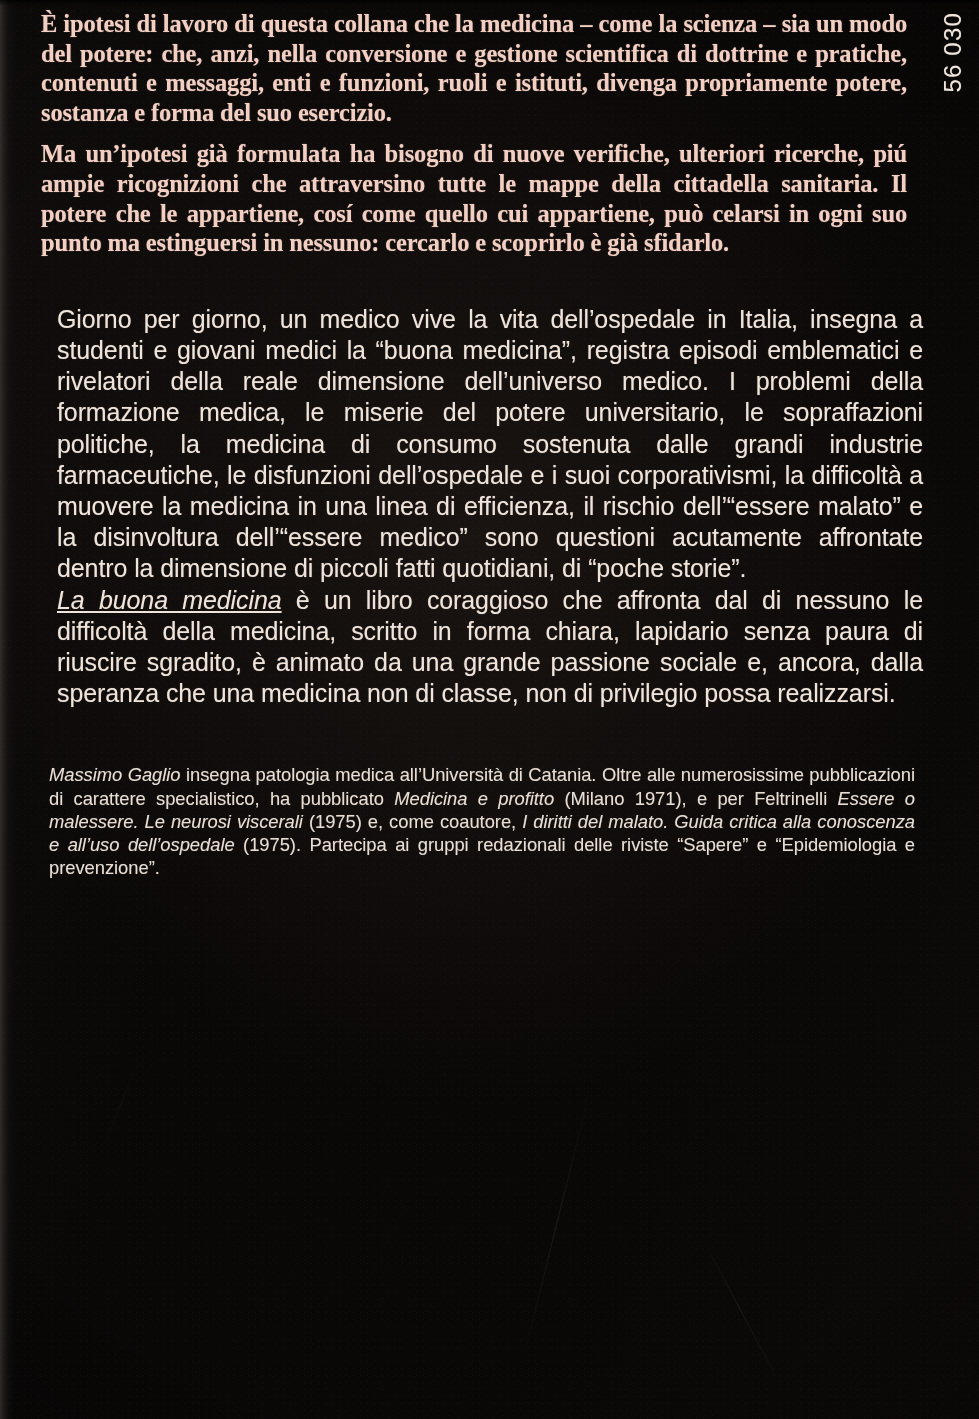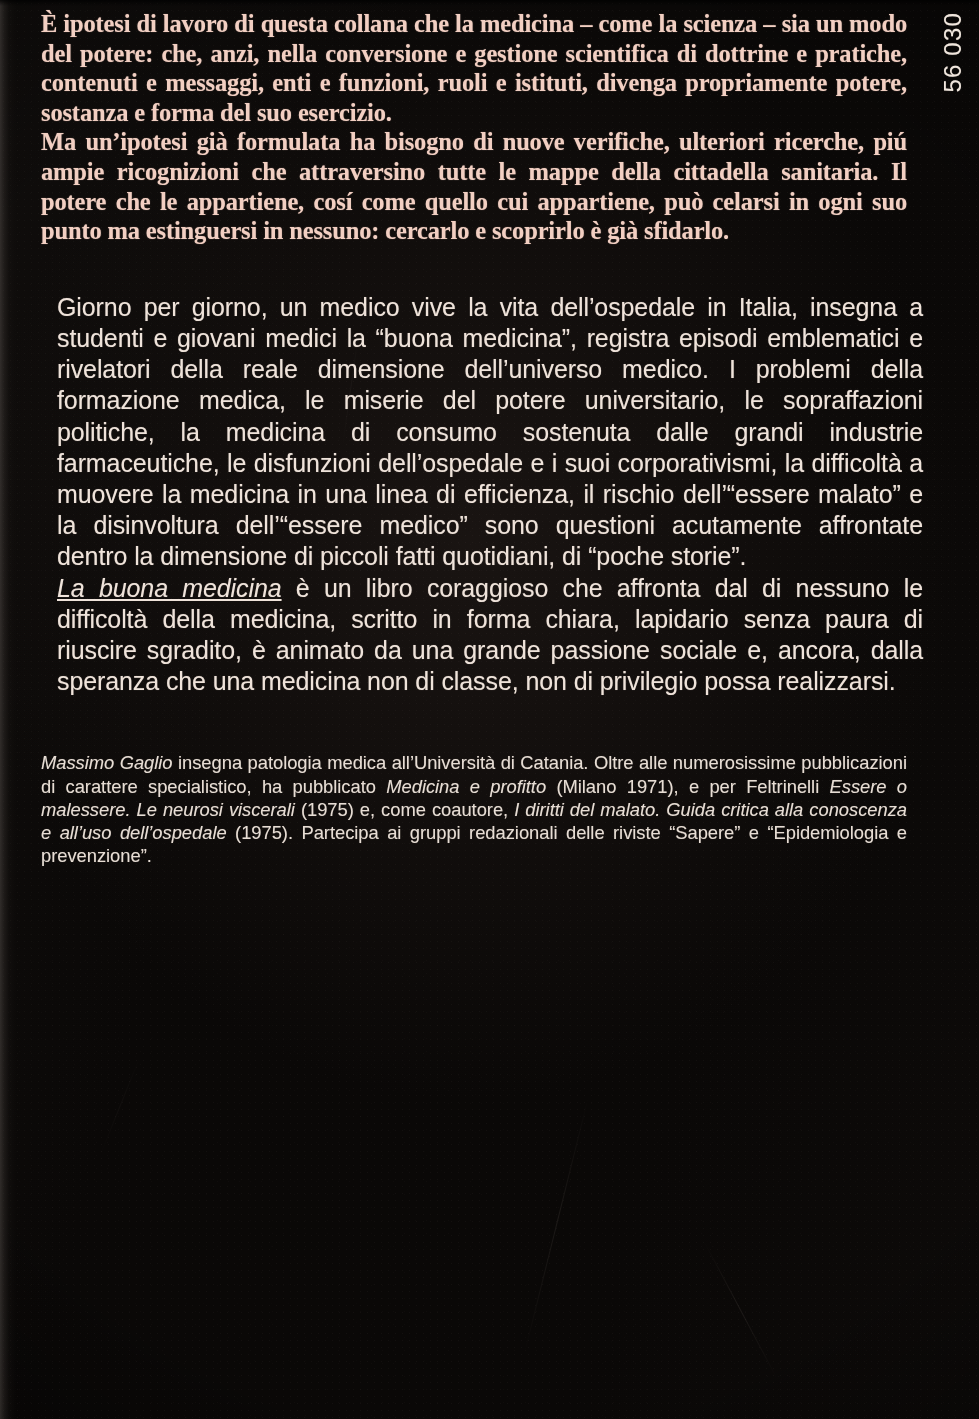--- a/index.html
+++ b/index.html
@@ -93,42 +93,42 @@
     font-size: 24.5px;
     line-height: 29.6px;
     letter-spacing: -0.15px;
     text-align: justify;
     text-align-last: left;
     hyphens: manual;
     text-shadow: 0 0 1.2px rgba(242,207,194,0.45);
     font-family: Liberation Serif, serif;
   }
   .lead .blk { display: block; }
-  .lead .blk + .blk { margin-top: 0; }
+  .lead .blk + .blk { margin-top: 12px; }
 
   
   .body-copy {
     margin: 16px;
     padding-top: 30px;
     width: 866px;
     color: #efe3da;
     font-weight: 400;
     font-size: 25px;
     line-height: 31.2px;
     letter-spacing: -0.1px;
     text-align: justify;
     text-align-last: left;
     text-shadow: 0 0 1.1px rgba(239,227,218,0.35);
   }
   .body-copy .blk { display: block; }
   .body-copy em { font-style: italic; text-decoration: underline; }
 
   
   .bio {
-    margin: 0;
+    margin: 8px;
     padding-top: 38px;
     width: 866px;
     color: #e7ddd4;
     font-weight: 400;
     font-size: 18.4px;
     line-height: 23.2px;
     letter-spacing: -0.05px;
     text-align: justify;
     text-align-last: left;
     text-shadow: 0 0 1px rgba(231,221,212,0.30);

